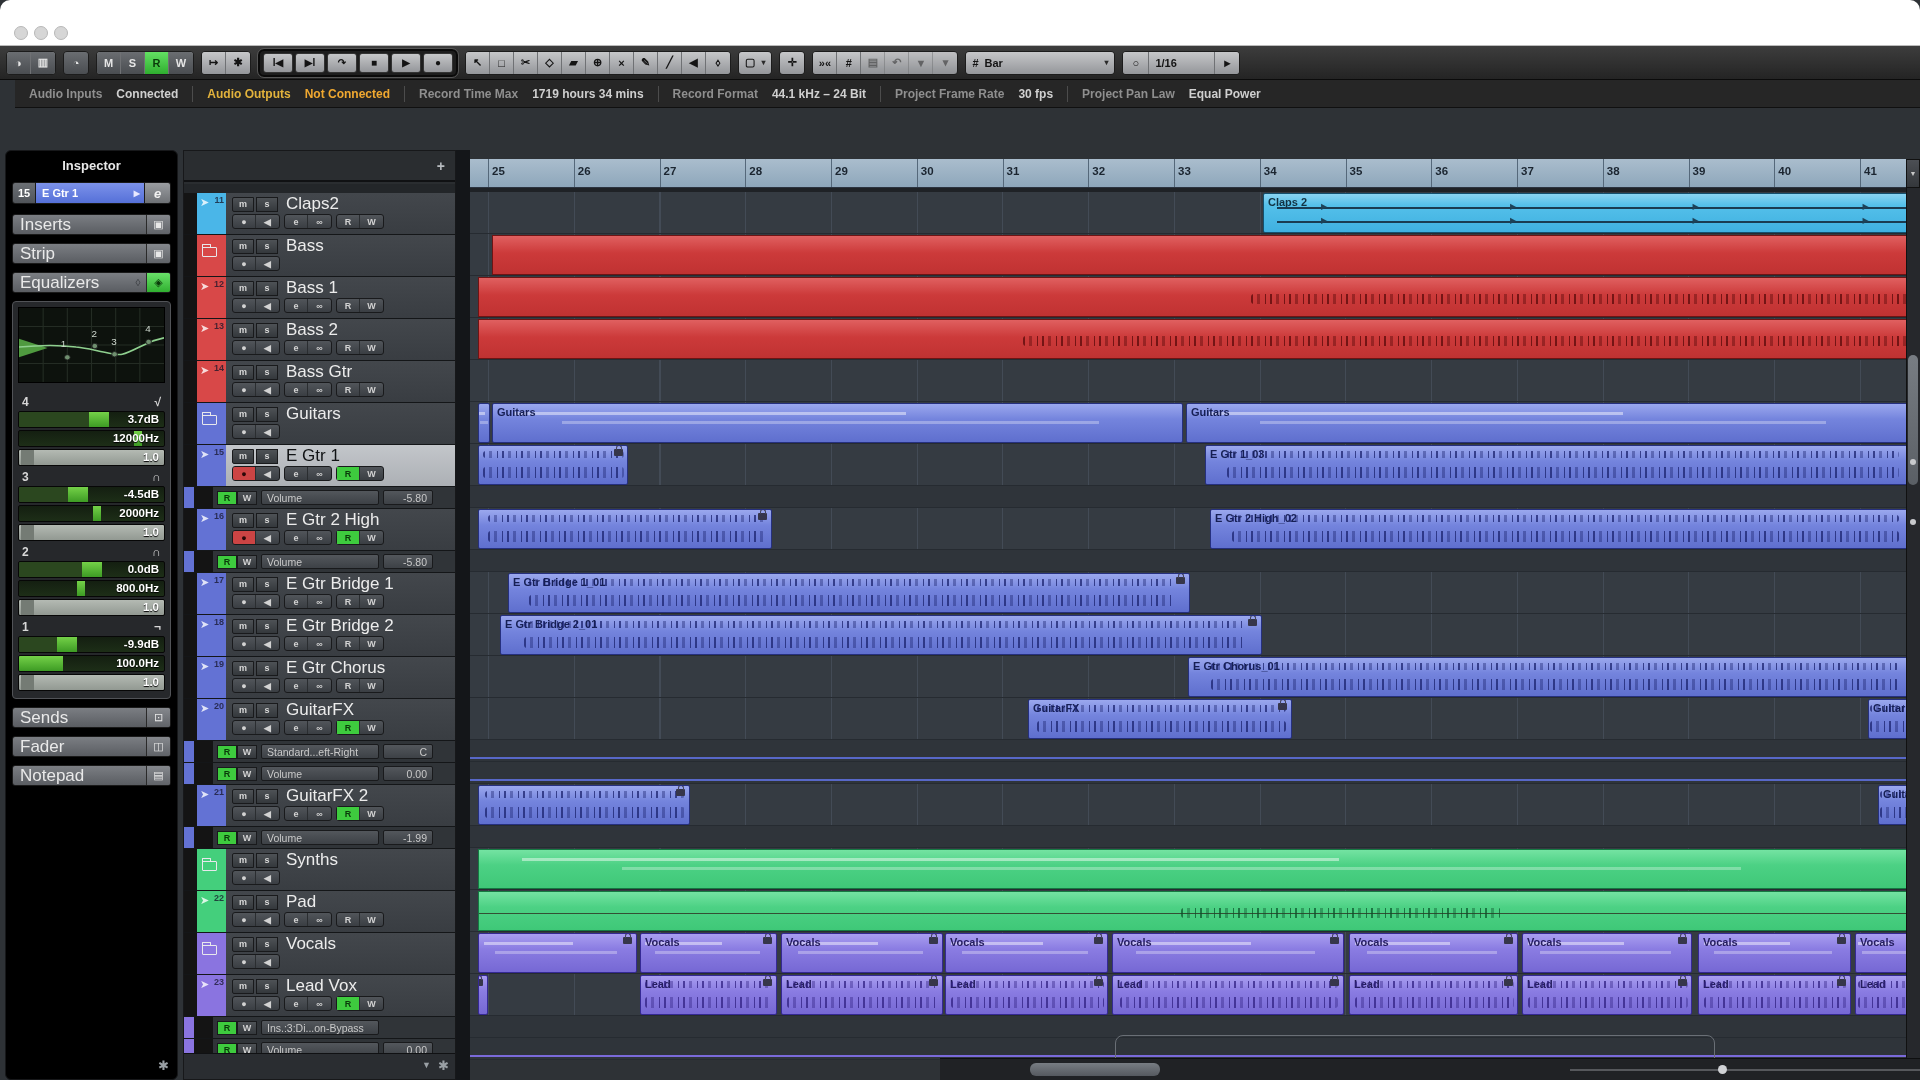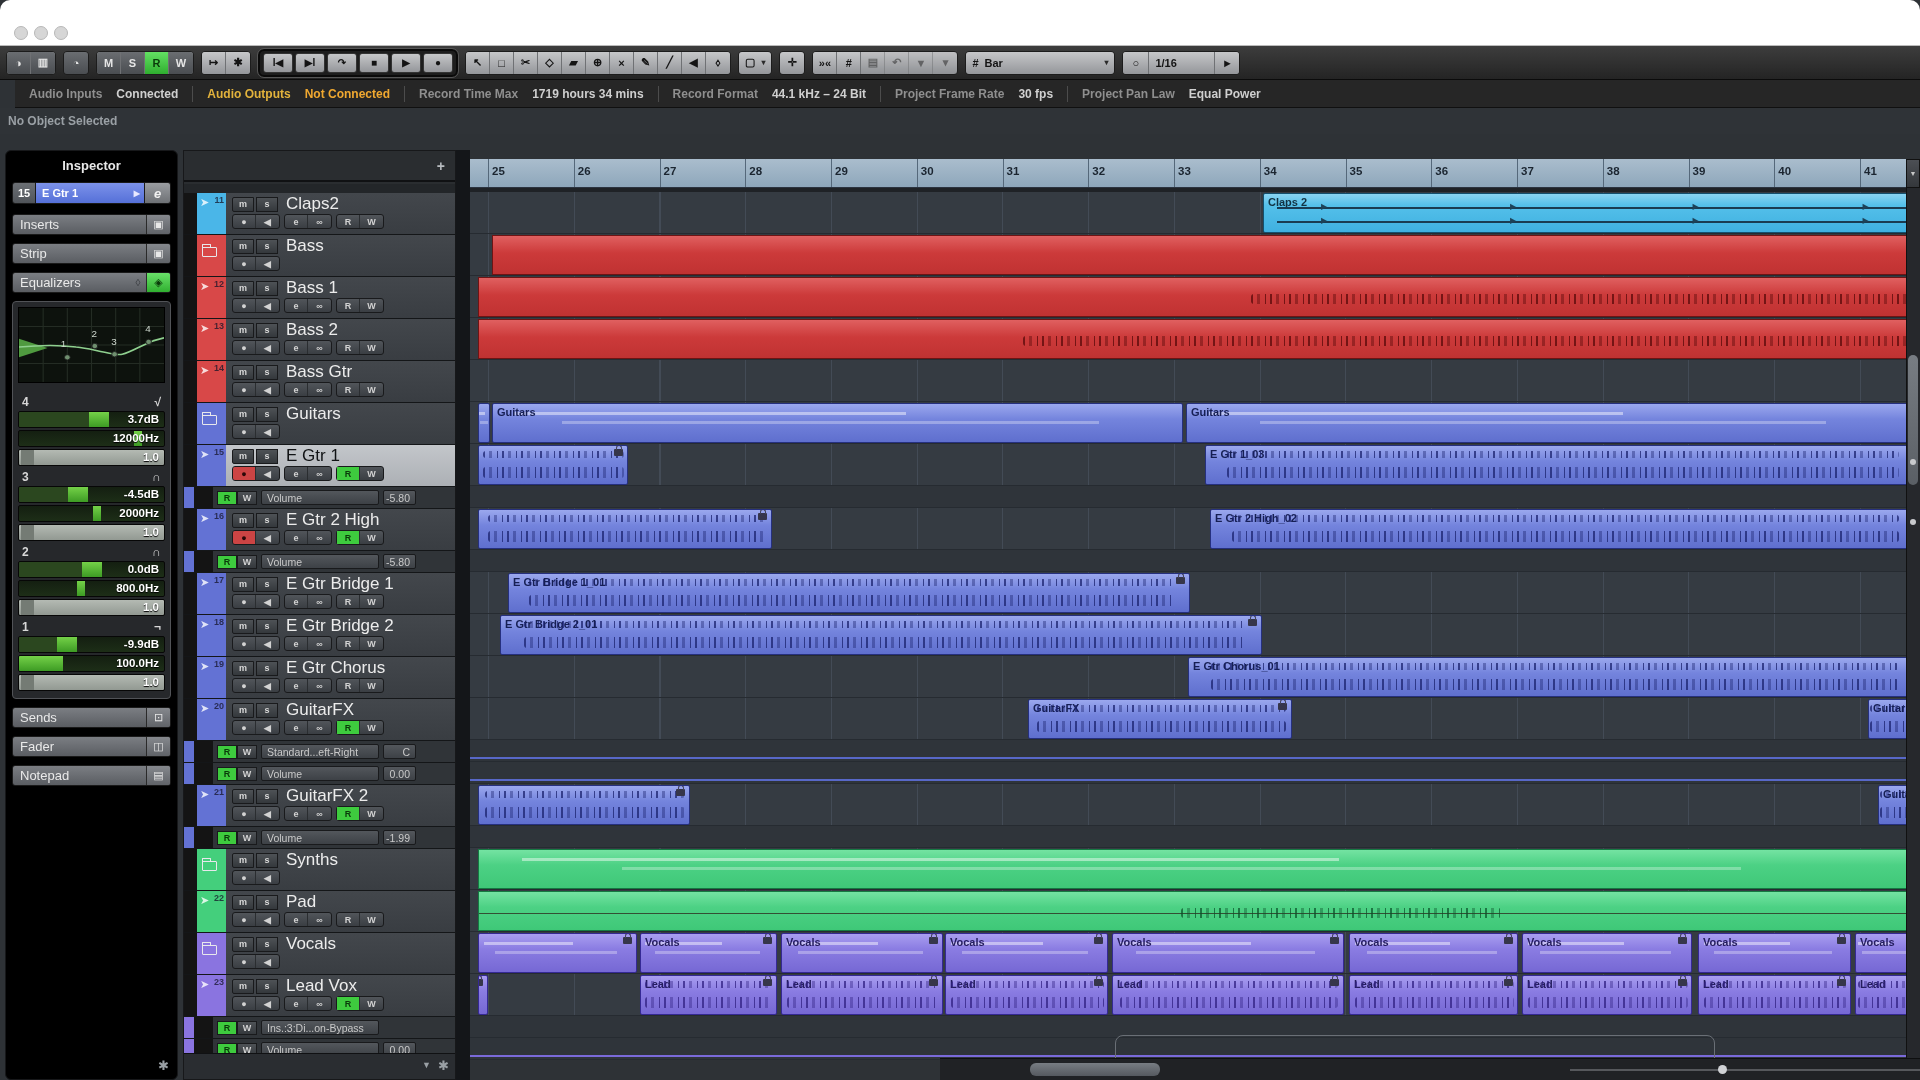--- a/index.html
+++ b/index.html
@@ -55,21 +55,21 @@
               border-radius:3px 0 0 3px; color:#fff; font-size:11px; font-weight:bold;
               display:flex; align-items:center; justify-content:center; }
   .insp-name { flex:1; background:linear-gradient(#7c92ea,#5570d8); border:1px solid #1a1a1a; border-left:none;
                color:#fff; font-size:11px; font-weight:bold; display:flex; align-items:center; padding:0 6px; position:relative; }
   .insp-name .arr { position:absolute; right:4px; font-size:8px; color:#e8e8ff; }
   .insp-e { width:26px; background:linear-gradient(#9a9da1,#6e7175); border:1px solid #1a1a1a; border-left:none;
             border-radius:0 3px 3px 0; color:#f2f2f2; font-size:13px; font-style:italic; font-weight:bold;
             display:flex; align-items:center; justify-content:center; }
   .insp-bar { display:flex; margin:0 6px 8px; height:21px; background:linear-gradient(#7b7e83,#5a5d62);
               border:1px solid #1a1a1a; border-radius:3px; overflow:hidden; }
-  .insp-bar .lab { flex:1; color:#e9e9e9; font-size:13px; display:flex; align-items:center; padding-left:7px; }
+  .insp-bar .lab { flex:1; color:#e9e9e9; font-size:17px; display:flex; align-items:center; padding-left:7px; }
   .insp-bar .ibtn { width:24px; border-left:1px solid #2a2a2a; display:flex; align-items:center;
                     justify-content:center; color:#e8e8e8; font-size:11px; background:linear-gradient(#85888d,#606368); }
   .insp-bar .ibtn.greenbtn { background:linear-gradient(#69e069,#30b030); color:#0a3a0a; }
   .insp-bar .pre { width:16px; display:flex; align-items:center; justify-content:center; color:#3a3d41; font-size:10px; }
   .eq-panel { margin:0 6px 8px; background:#26282b; border:1px solid #515357; border-radius:4px; padding:5px; }
   .eq-display { width:100%; height:76px; background:#0d120d; border:1px solid #000; margin-bottom:6px; }
   .eq-bandhead { display:flex; justify-content:space-between; color:#d8d8d8; font-size:12px; font-weight:bold; padding:2px 4px; }
   .eq-slider { position:relative; height:17px; background:#18230f; background:linear-gradient(#141f11,#1d2e17);
                border:1px solid #070707; border-radius:2px; margin-bottom:2px; overflow:hidden; }
   .eq-fill { position:absolute; left:0; top:0; bottom:0; background:#2b471f; }
@@ -112,21 +112,21 @@
   .tl-auto { position:absolute; left:0; width:100%; background:#303438; border-bottom:1px solid #141618;
              display:flex; align-items:center; }
   .tl-auto .astrip { width:10px; height:100%; }
   .tl-auto .apad { width:19px; height:100%; background:#141414; margin-right:4px; }
   .ab { width:20px; height:14px; font-size:9px; font-weight:bold; display:flex; align-items:center; justify-content:center;
         background:linear-gradient(#4e5256,#34383c); border:1px solid #191a1c; color:#d2d2d2; }
   .ab.g { background:#3ecb3e; color:#0a3a0a; }
   .abox { height:15px; background:linear-gradient(#53575c,#3d4146); border:1px solid #191a1c; border-radius:2px;
           color:#c9c9c9; font-size:10.5px; display:flex; align-items:center; padding:0 5px; margin-left:4px; }
   .abox.param { width:118px; }
-  .abox.val { width:33px; justify-content:flex-end; }
+  .abox.val { width:50px; justify-content:flex-end; }
   .tl-bottom { position:absolute; left:0; bottom:0; width:100%; height:26px; background:#2a2d31;
                border-top:1px solid #101113; }
 
   
   .gapstrip { position:absolute; left:456px; top:150px; width:14px; height:930px; background:#141619; }
   .arrange { position:absolute; left:470px; top:0; width:1450px; height:1080px; }
   .ruler { position:absolute; left:0; top:159px; width:100%; height:29px;
            background:linear-gradient(#aabdcd,#8ea7bb); border-bottom:1px solid #2c3440; }
   .rtick { position:absolute; top:0; bottom:0; width:1px; background:#55687a; }
   .rnum { position:absolute; top:6px; color:#1b2530; font-size:11.5px; font-weight:bold; }
@@ -289,23 +289,20 @@
         <span class="sb-lab">Project Frame Rate</span>
         <span class="sb-val">30 fps</span>
       </div>
       <div class="sb-sep"></div>
       <div class="sb-item">
         <span class="sb-lab">Project Pan Law</span>
         <span class="sb-val">Equal Power</span>
       </div>
     </div>
 
-  <div class="infoline">
-    <span>No Object Selected</span>
-  </div>
 
   <div class="inspector">
     <div class="insp-title">Inspector</div>
     <div class="insp-trackrow">
       <div class="insp-num">15</div>
       <div class="insp-name">
         <span>E Gtr 1</span>
           <span class="arr">▶</span>
       </div>
       <div class="insp-e">e</div>

